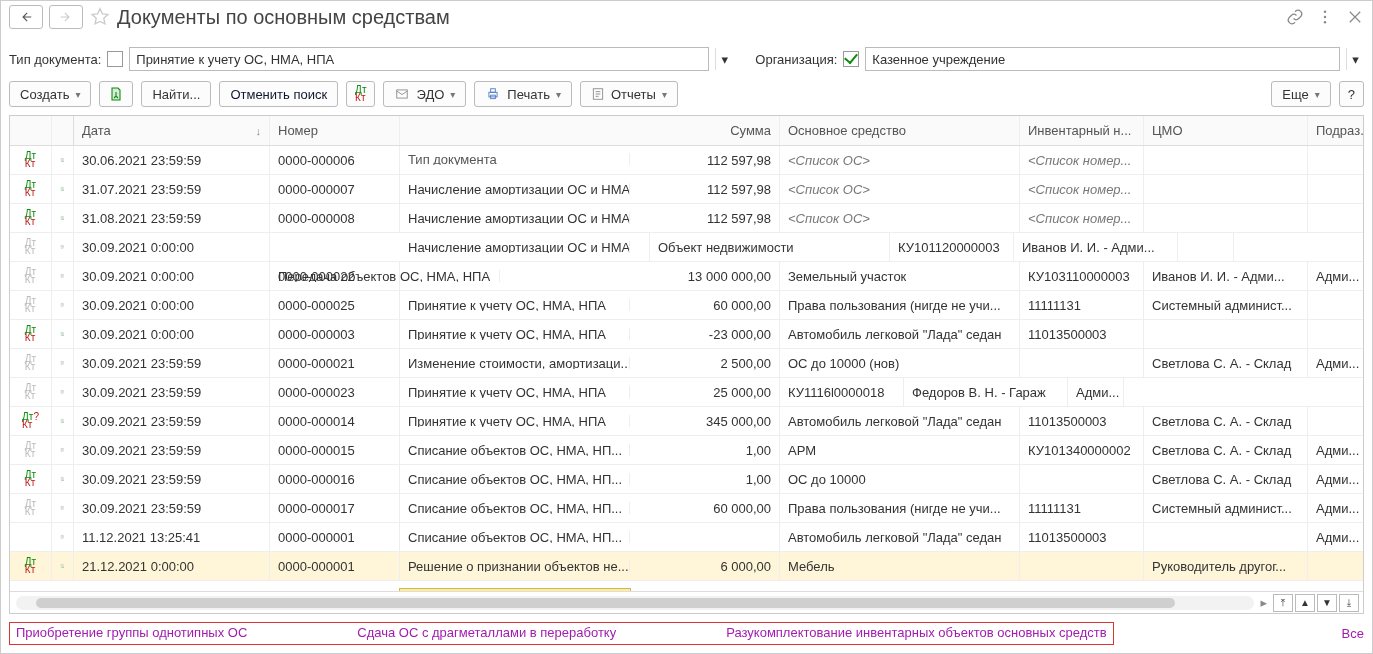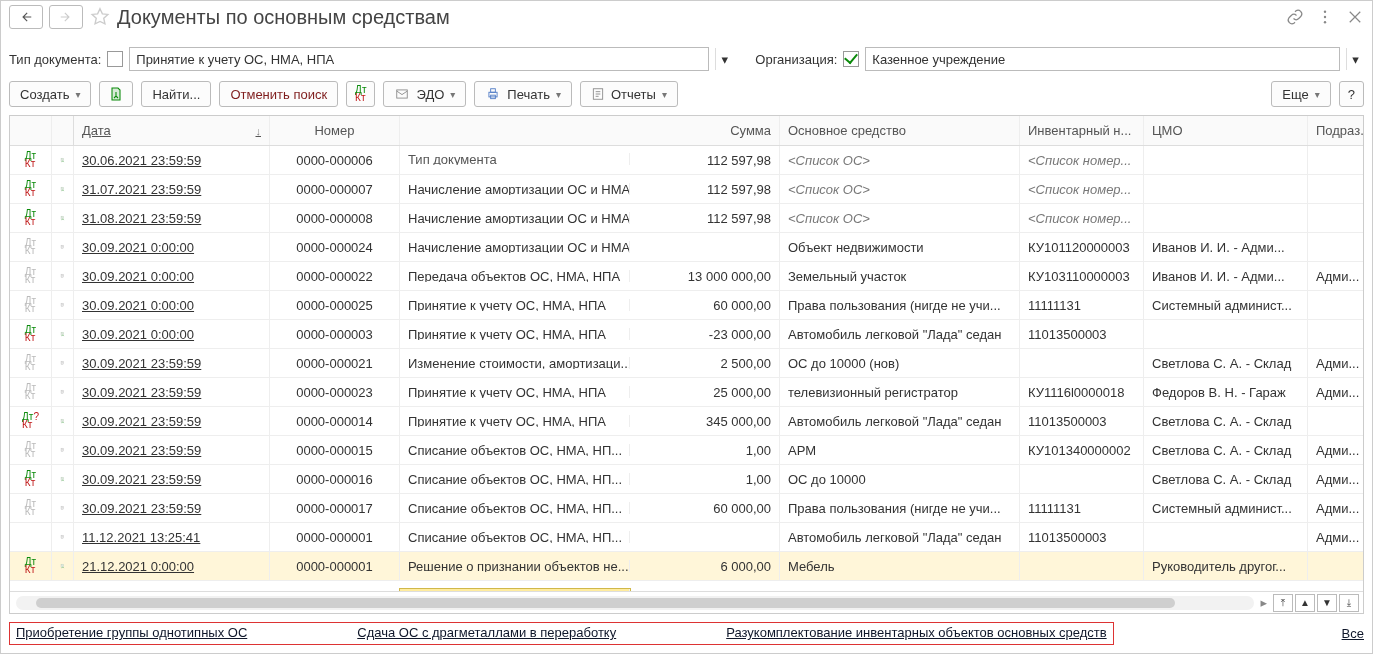--- a/index.html
+++ b/index.html
@@ -16,57 +16,57 @@
   
   .filter { display:flex; align-items:center; gap:6px; padding:0 8px 10px 8px;margin-top:10px; }
   .lbl { white-space:nowrap; }
   .chk { width:16px; height:16px; border:1px solid #999; background:#fff; cursor:pointer; position:relative; }
   .chk.checked::after { content:""; position:absolute; left:3px; top:-1px; width:6px; height:10px; border:solid #0a8a0a; border-width:0 2px 2px 0; transform:rotate(40deg); }
   .combo { flex:1; height:24px; border:1px solid #bbb; display:flex; align-items:center; padding:0 6px; background:#fff; }
   .combo-arrow { width:18px; height:22px; border-left:1px solid #ddd; display:flex; align-items:center; justify-content:center;}
   
   .tbar { display:flex; gap:8px; padding:0 8px 8px 8px; }
   .btn { height:26px; border:1px solid #bbb; background:#fcfcfc; border-radius:3px; display:flex; align-items:center; padding:0 10px; gap:6px; cursor:pointer; font-size:13px; color:#333;}
-  .btn.disabled { color:#7f1d1d; }
+  .btn.disabled { color:#0f172a; }
   .btn .caret { font-size:10px; color:#777; }
   .btn.icon-only { padding:0 8px; }
   .dtkt { font-size:10px; line-height:8px; font-weight:normal; }
   .dtkt .dt { color:#0a8a0a; }
   .dtkt .kt { color:#c01919; }
   .tbar-right { margin-left:auto; display:flex; gap:8px; }
   
   .grid-wrap { flex:1; margin:0 8px; border:1px solid #ccc; display:flex; flex-direction:column; overflow:hidden;}
   .ghead, .grow { display:flex; align-items:stretch; }
   .ghead { background:#fafafa; border-bottom:1px solid #ddd; height:30px; }
   .gcell { padding:6px 8px; border-right:1px solid #eee; overflow:hidden; white-space:nowrap; text-overflow:ellipsis; display:flex; align-items:center;}
   .ghead .gcell { color:#555; cursor:pointer; }
   .grow { border-bottom:1px solid #eee; height:29px; }
   .grow.hl { background:#fff6d9; }
   .grow.hl .c-type { background:#ffec9e; outline:1px solid #d0b84a; }
   .c-mark1 { width:42px; flex:none; display:flex; align-items:center; justify-content:center;}
   .c-mark2 { width:22px; flex:none; display:flex; align-items:center; justify-content:center;}
-  .c-date { width:196px; flex:none;text-decoration:underline; }
-  .c-num  { width:130px; flex:none;justify-content:center; }
+  .c-date { width:196px; flex:none; }
+  .c-num  { width:130px; flex:none; }
   .c-type { width:230px; flex:none;margin-top:37px; }
   .c-sum  { width:150px; flex:none; justify-content:flex-end; text-align:right;}
   .c-asset{ width:240px; flex:none; }
   .c-inv  { width:124px; flex:none; }
   .c-cmo  { width:164px; flex:none; }
   .c-dept { width:56px; flex:none; }
   .sort-ind { margin-left:auto; color:#888; font-size:11px;}
   .doc-icon { width:16px; height:16px; }
   .italic { font-style:italic; color:#777;}
   
   .scroll-row { height:22px; display:flex; align-items:center; border-top:1px solid #ddd; background:#fff;}
   .hscroll { flex:1; height:14px; background:#f2f2f2; border-radius:7px; margin:0 6px; position:relative;}
   .hscroll-thumb { position:absolute; left:20px; top:2px; height:10px; width:92%; background:#cfcfcf; border-radius:5px;}
   .navbtn { width:20px; height:18px; border:1px solid #bbb; background:#fff; display:flex;align-items:center;justify-content:center; font-size:10px; cursor:pointer; margin-right:2px;}
   
   .lnk-row { display:flex; align-items:center; padding:8px 8px; gap:40px;}
-  .lnk { color:#0f172a; text-decoration:underline; cursor:pointer; }
+  .lnk { color:#a21caf; cursor:pointer; }
   .lnk-right { margin-left:auto;padding-left:24px; }
   .redbox { border:1.5px solid #d33; padding:2px 6px 4px 6px; display:flex; gap:110px;}
   svg { display:block; }
 </style>
 </head>
 <body>
 
 <div class="window">
 
   <div class="hdr">
@@ -265,21 +265,20 @@
           <div class="gcell c-mark1">
             <span class="dtkt" style="color:#bbb;"><span>Дт</span><br><span>Кт</span></span>
           </div>
           <div class="gcell c-mark2">
             <svg class="doc-icon" viewBox="0 0 24 24">
               <rect x="5" y="3" width="12" height="16" fill="#fff" stroke="#999" stroke-width="1.3"></rect>
               <path d="M7 7h8M7 10h8M7 13h8M7 16h5" stroke="#999" stroke-width="1"></path>
             </svg>
           </div>
           <div class="gcell c-date">30.09.2021 0:00:00</div>
-          <div class="gcell c-num">0000-000024</div>
           <div class="gcell c-type">Передача объектов ОС, НМА, НПА</div>
           <div class="gcell c-sum"></div>
           <div class="gcell c-asset">Объект недвижимости</div>
           <div class="gcell c-inv">КУ101120000003</div>
           <div class="gcell c-cmo">Иванов И. И. - Адми...</div>
           <div class="gcell c-dept"></div>
         </div>
         <div class="grow">
           <div class="gcell c-mark1">
             <span class="dtkt" style="color:#bbb;"><span>Дт</span><br><span>Кт</span></span>
@@ -364,21 +363,20 @@
           <div class="gcell c-mark2">
             <svg class="doc-icon" viewBox="0 0 24 24">
               <rect x="5" y="3" width="12" height="16" fill="#fff" stroke="#999" stroke-width="1.3"></rect>
               <path d="M7 7h8M7 10h8M7 13h8M7 16h5" stroke="#999" stroke-width="1"></path>
             </svg>
           </div>
           <div class="gcell c-date">30.09.2021 23:59:59</div>
           <div class="gcell c-num">0000-000023</div>
           <div class="gcell c-type">Принятие к учету ОС, НМА, НПА</div>
           <div class="gcell c-sum">25 000,00</div>
-          <div class="gcell c-asset">телевизионный регистратор</div>
           <div class="gcell c-inv">КУ1116l0000018</div>
           <div class="gcell c-cmo">Федоров В. Н. - Гараж</div>
           <div class="gcell c-dept">Адми...</div>
         </div>
         <div class="grow">
           <div class="gcell c-mark1">
             <span class="dtkt"><span class="dt">Дт</span><span style="color:#c01919;">?</span><br><span class="kt">Кт</span></span>
           </div>
           <div class="gcell c-mark2">
             <svg class="doc-icon" viewBox="0 0 24 24">

